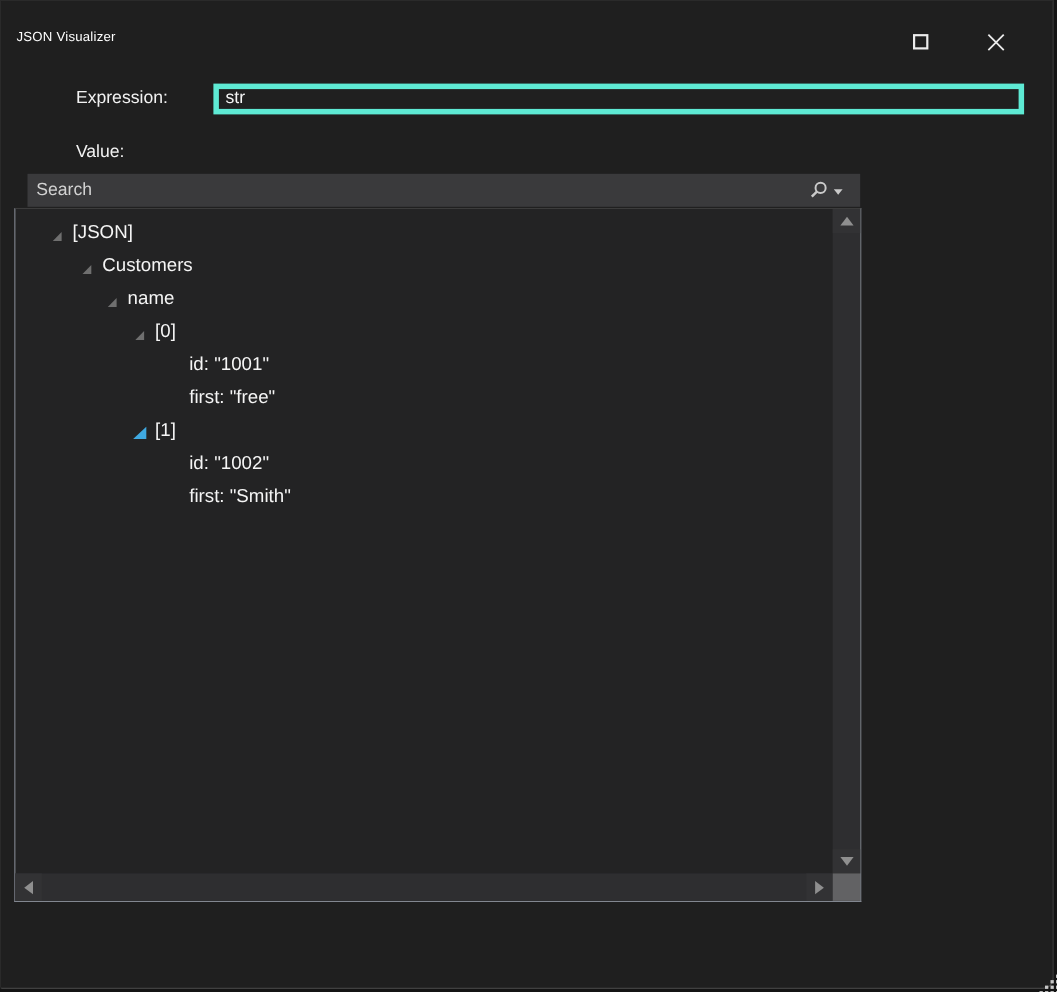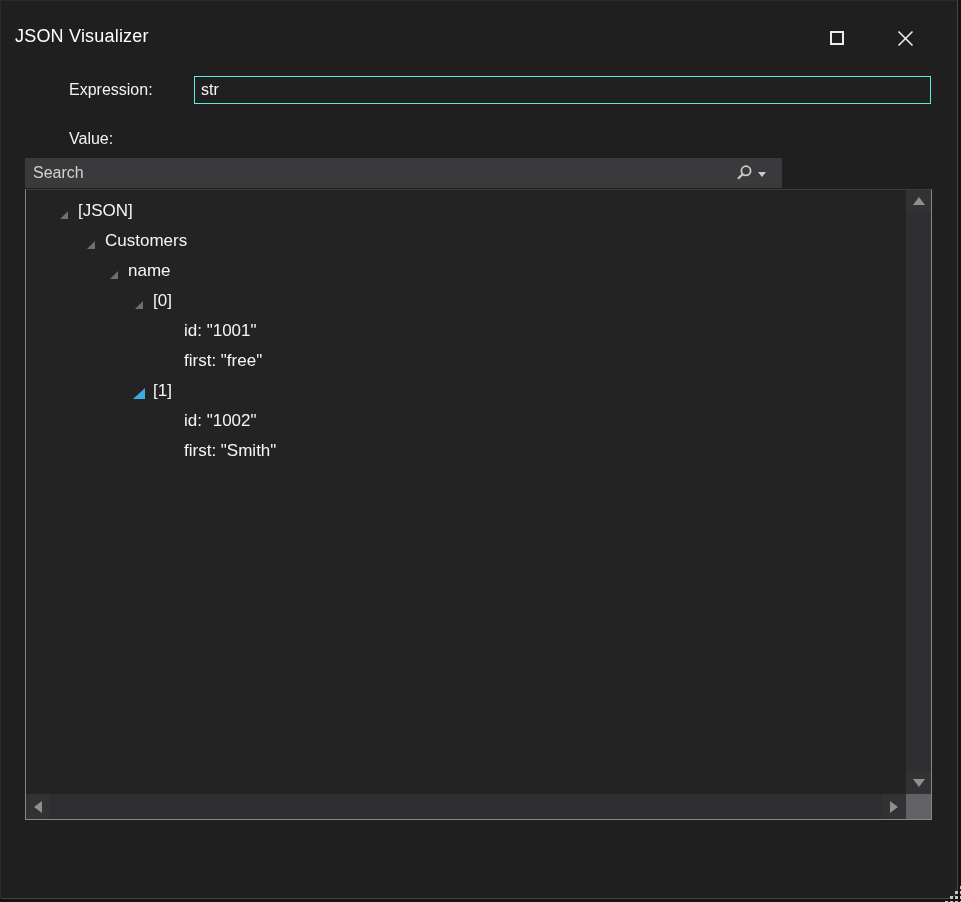--- a/index.html
+++ b/index.html
@@ -9,33 +9,33 @@
   .window {
     position:absolute; left:0; top:0; width:958px; height:899px;
     background:var(--window-bg,#1f1f1f);
     border:1px solid #454545;
     border-top-color:#2a2a2a; border-left-color:#2a2a2a;
     border-radius:0 0 10px 2px;
   }
 
   
   .titlebar { position:absolute; left:0; top:0; width:100%; height:58px; }
-  .title { position:absolute; left:14px; top:25px; font-size:18px; color:#ffffff; letter-spacing:.2px; }
+  .title { position:absolute; left:14px; top:25px; font-size:12px; color:#ffffff; letter-spacing:.2px; }
   .tb-btn { position:absolute; top:18px; width:38px; height:38px;
             display:flex; align-items:center; justify-content:center; cursor:default; }
   .tb-btn.maximize { left:817px; }
   .tb-btn.close    { left:885px; }
   .maximize-glyph { width:14px; height:14px; border:2px solid #ececec; background:transparent; }
 
   
   .form-label { position:absolute; color:#f2f2f2; font-size:16px;margin-left:44px; }
   .expr-label { left:24px; top:80px; }
   .expr-input {
     position:absolute; left:193px; top:75px; width:737px; height:28px;
-    background:#202020; border:1px solid #5eead4; color:#f5f5f5;
+    background:#202020; border:5px solid #5eead4; color:#f5f5f5;
     font-size:16px; font-family:"Liberation Sans", sans-serif;
     padding:0 6px; outline:none;
   }
 
   .value-label { left:24px; top:129px; }
 
   
   .search-box { position:absolute; left:24px; top:157px; width:757px; height:30px;
                 background:var(--search-bg,#3a3a3c); }
   .search-input {
@@ -44,21 +44,21 @@
     padding:0 52px 0 8px;
   }
   .search-input::placeholder { color:#d2d2d2; opacity:1; }
   .search-btn { position:absolute; right:4px; top:0; width:44px; height:30px;
                 display:flex; align-items:center; justify-content:flex-start; gap:5px; cursor:default; }
   .search-caret { width:0; height:0; border-left:4px solid transparent;
                   border-right:4px solid transparent; border-top:5px solid #cacaca; margin-top:3px; }
 
   
   .tree-panel {
-    position:absolute; left:24px; top:188px; width:907px; height:631px;
+    position:absolute; left:12px; top:188px; width:770px; height:631px;
     background:var(--tree-bg,#232324);
     border:1px solid var(--panel-border,#828790);
     border-top-color:#3c3c3c;
   }
   .tree-content { position:absolute; left:0; top:0; right:25px; bottom:25px;
                   overflow:hidden; padding-top:6px; }
   .tree-row { display:flex; align-items:center; height:30px; color:#f5f5f5;
               font-size:17px; white-space:nowrap; }
   .tree-row .expander-box { width:16px; height:16px; display:flex;
                             align-items:flex-end; justify-content:center; margin-right:6px; }

